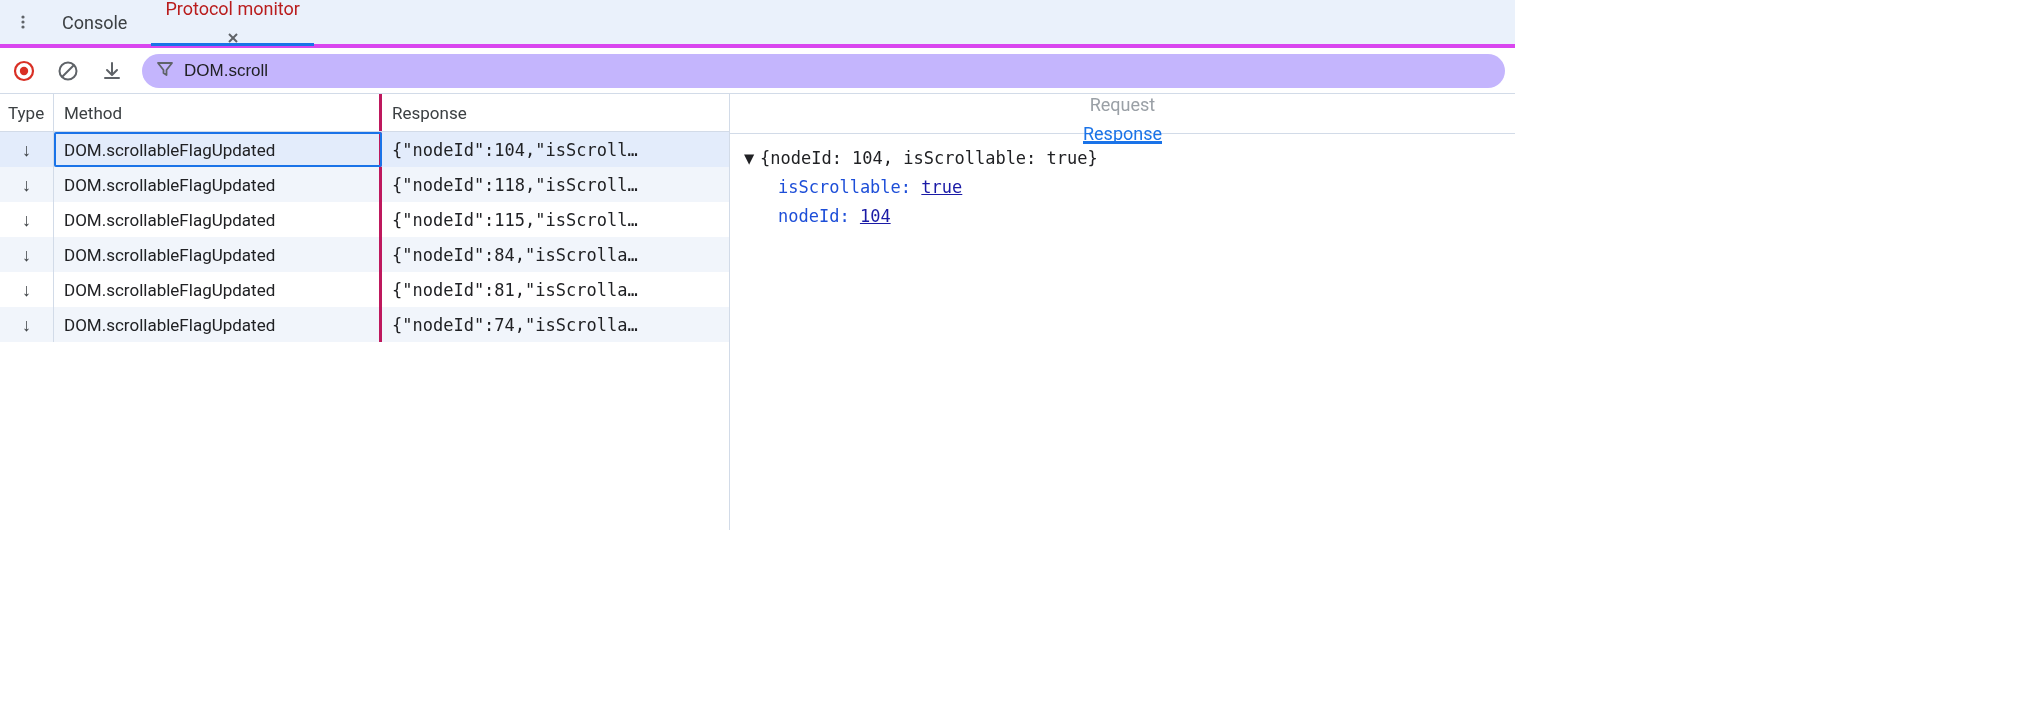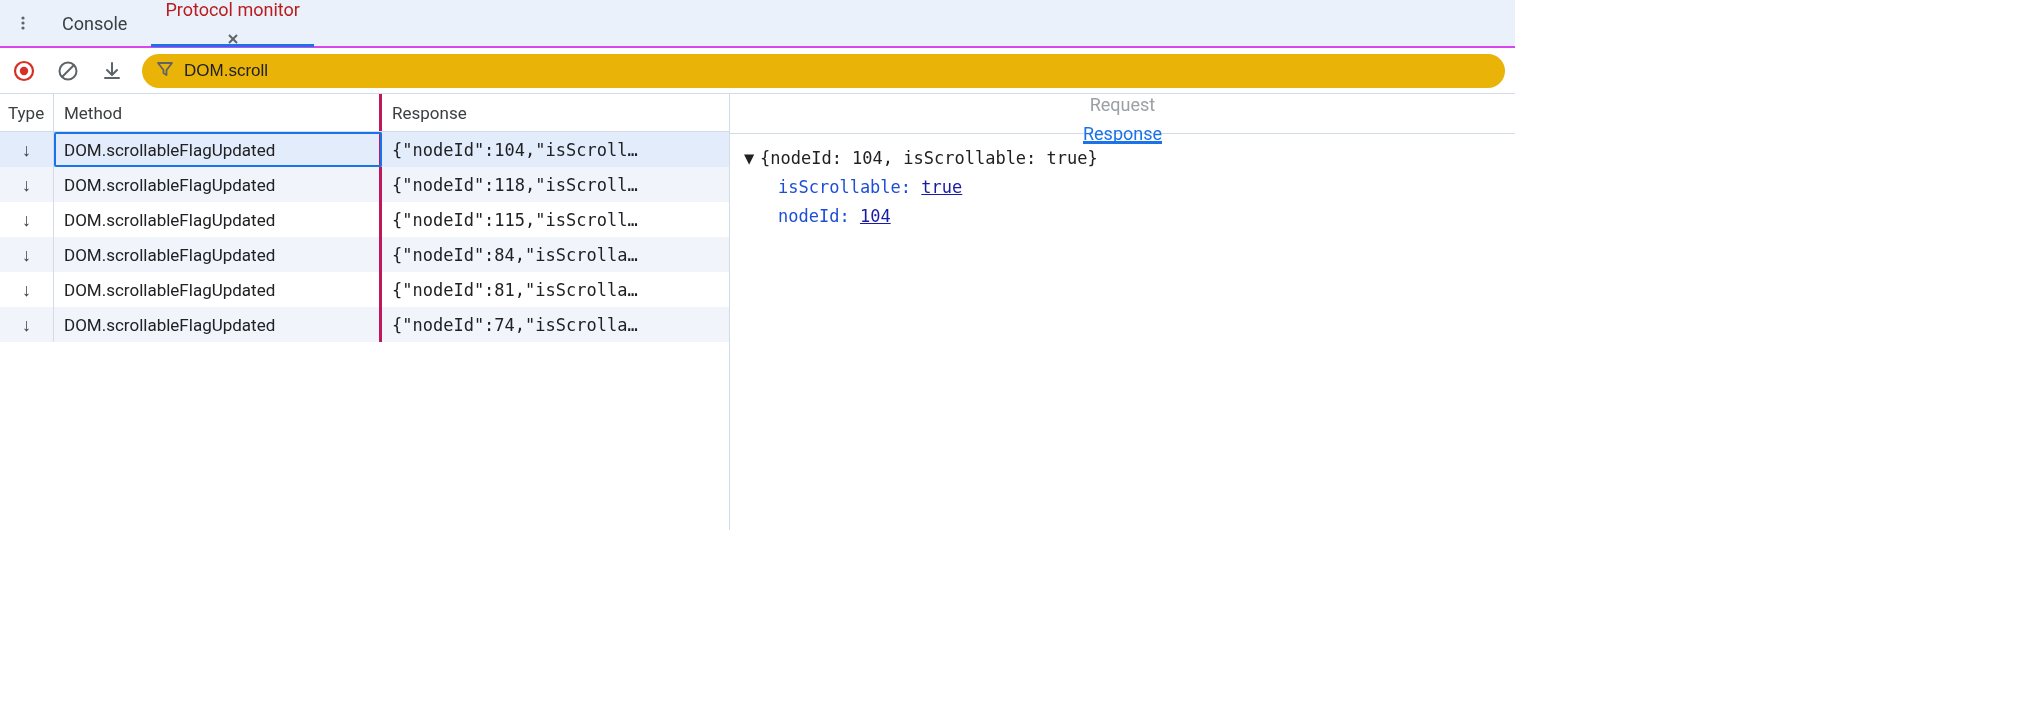--- a/index.html
+++ b/index.html
@@ -13,21 +13,21 @@
     overflow: hidden;
   }
 
   
   .tabbar {
     display: flex;
     align-items: center;
     background: #eaf1fb;
     height: 48px;
     padding: 0 8px;
-    border-bottom: 2px solid #d946ef;
+    border-bottom: 4px solid #d946ef;
     gap: 10px;
   }
   .kebab {
     width: 30px; height: 30px;
     display: flex; align-items: center; justify-content: center;
     border-radius: 4px;
     cursor: pointer;
     font-size: 18px;
     color: #3c4043;
   }
@@ -75,21 +75,21 @@
     cursor: pointer;
   }
   .record-icon svg circle.outer { stroke: #d93025; stroke-width: 2.2; fill: none; }
   .record-icon svg circle.inner { fill: #d93025; }
   .clear-icon svg, .download-icon svg, .filter-icon svg { stroke: #5f6368; stroke-width: 2; fill: none; }
   .download-icon svg { stroke-width: 2; }
   .filter-box {
     flex: 1;
     display: flex;
     align-items: center;
-    background: #eab308;
+    background: #c4b5fd;
     border-radius: 18px;
     height: 34px;
     padding: 0 14px;
     gap: 10px;
     color: #3c4043;
   }
   .filter-box input {
     border: none;
     background: transparent;
     outline: none;

